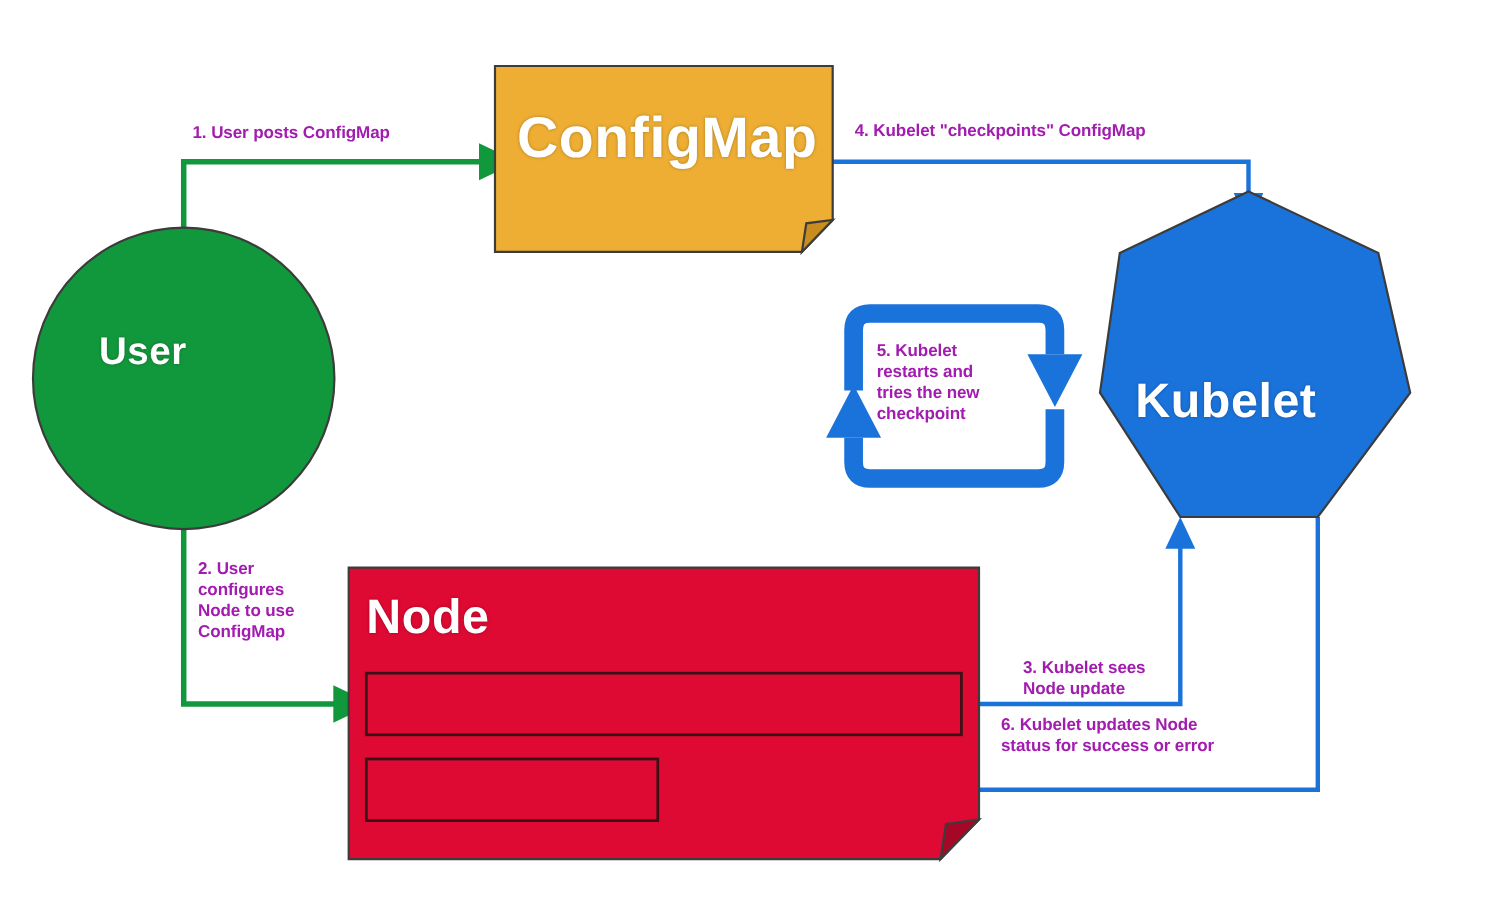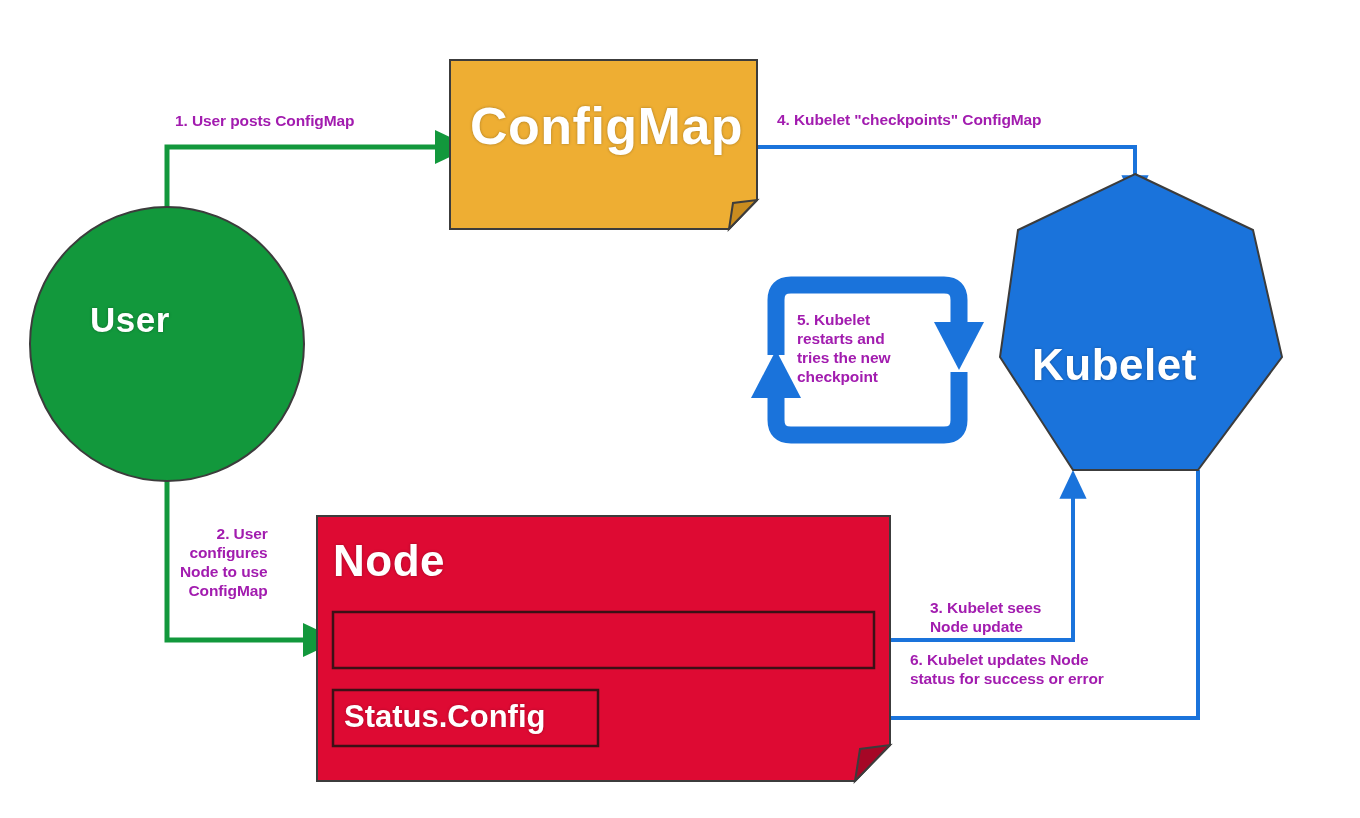--- a/index.html
+++ b/index.html
@@ -75,21 +75,21 @@
     font-size: 31px;
     text-shadow: 0 0 3px rgba(0,0,0,0.25);
   }
   #lbl-status {
     left: 344px;
     top: 699px;
     font-size: 31px;
     text-shadow: 0 0 3px rgba(0,0,0,0.25);
   }
   #lbl-step1 { left: 175px; top: 111px; }
-  #lbl-step2 { left: 180px; top: 524px; text-align: right; }
+  #lbl-step2 { left: 180px; top: 508px; }
   #lbl-step3 { left: 910px; top: 598px; margin-left: 20px; }
   #lbl-step4 { left: 777px; top: 110px; }
   #lbl-step5 { left: 797px; top: 310px; }
   #lbl-step6 { left: 910px; top: 650px; }
 </style>
 </head>
 <body>
 
 <div id="canvas">
 
@@ -148,21 +148,20 @@
 
   <div class="node-label" id="lbl-user">User</div>
 
   <div class="node-label" id="lbl-configmap">ConfigMap</div>
 
   <div class="node-label" id="lbl-kubelet">Kubelet</div>
 
   <div class="node-label" id="lbl-node">Node</div>
 
 
-  <div class="node-label" id="lbl-status">Status.Config</div>
 
   <div class="edge-label" id="lbl-step1">1. User posts ConfigMap</div>
 
   <div class="edge-label" id="lbl-step2">2. User
 configures
 Node to use
 ConfigMap</div>
 
   <div class="edge-label" id="lbl-step3">3. Kubelet sees
 Node update</div>

